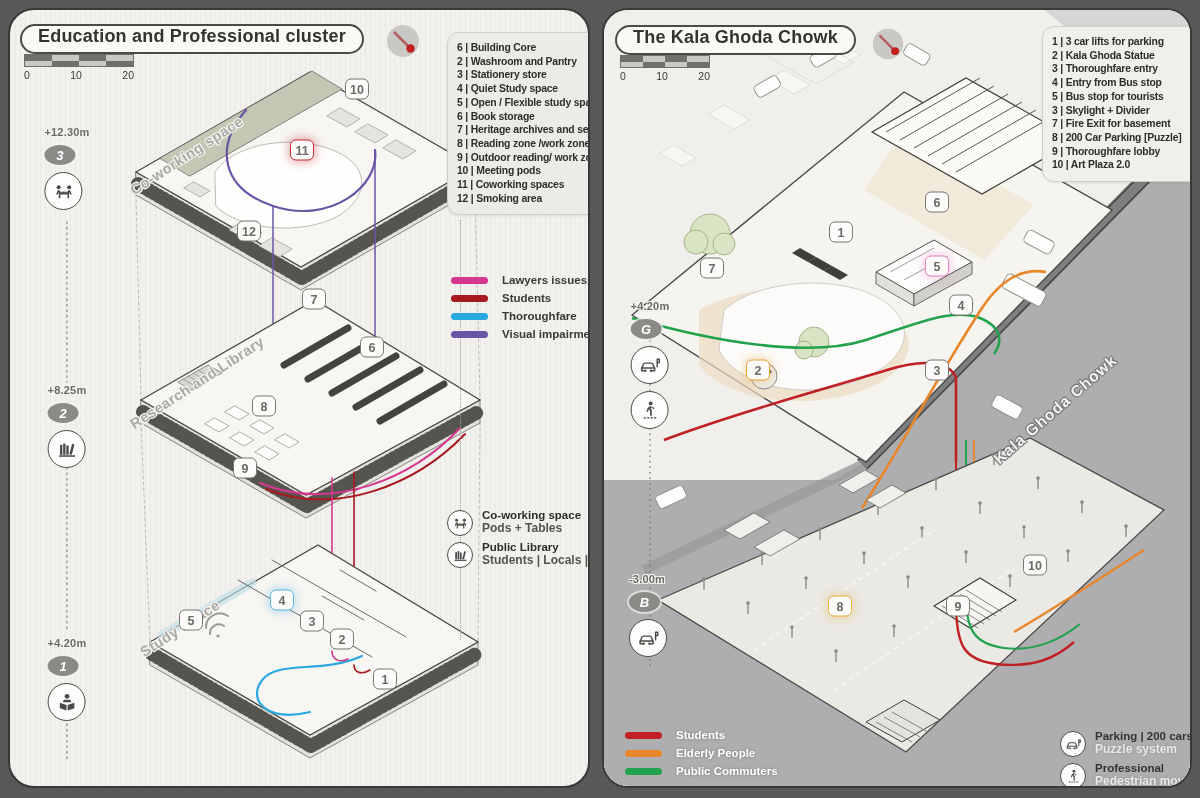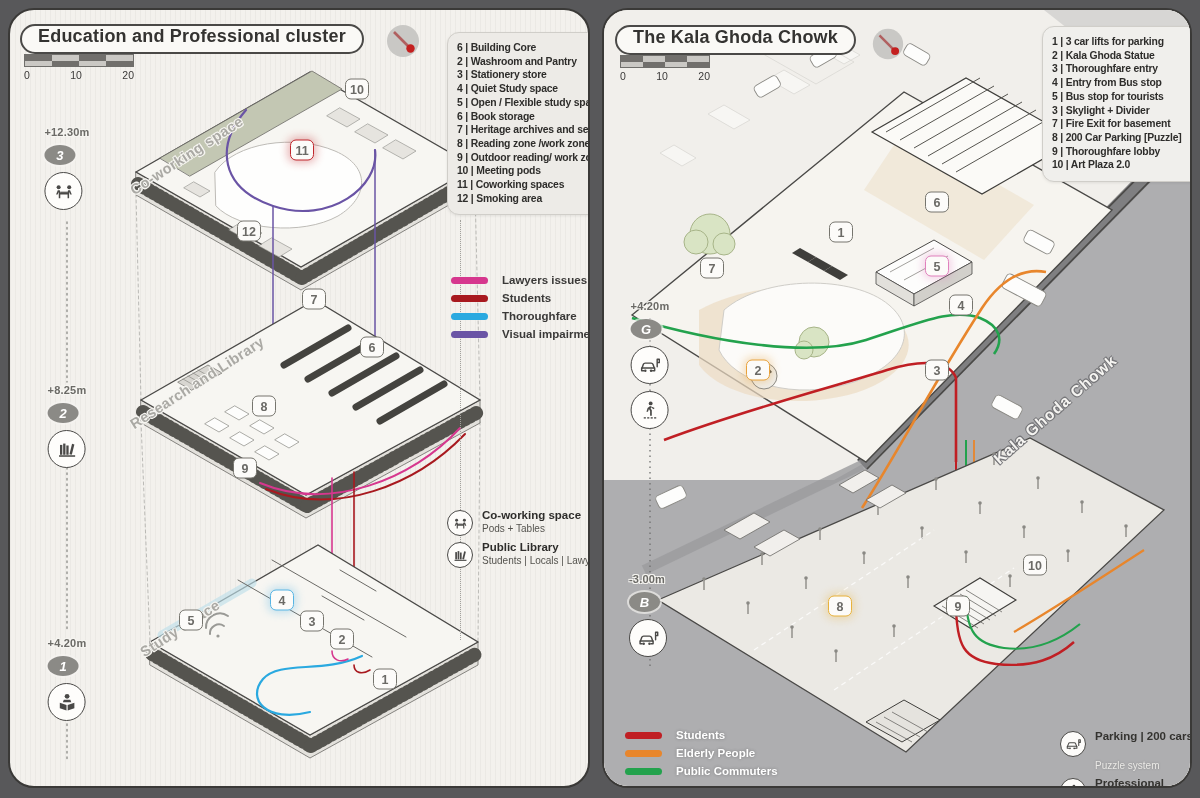--- a/index.html
+++ b/index.html
@@ -34,23 +34,23 @@
   .flow-label{margin-left:14px;font-size:11.5px;font-weight:700;color:#3a3938;white-space:nowrap;}
   .panel.right .flow-label{color:#fff;text-shadow:0 0 3px rgba(60,60,60,.45);}
   
   .program-legend{position:absolute;z-index:30;}
   .prog-row{display:flex;align-items:flex-start;margin-bottom:5px;}
   .prog-circ{width:24px;height:24px;border-radius:50%;background:#fdfcfa;border:1.4px solid #4a4947;
     display:flex;align-items:center;justify-content:center;flex:0 0 auto;margin-top:1px;}
   .prog-circ .icn svg{width:17px;height:17px;display:block;}
   .prog-text{margin-left:9px;}
   .prog-title{font-size:11.5px;font-weight:700;color:#2e2d2b;line-height:13px;white-space:nowrap;}
-  .prog-sub{font-size:10px;font-weight:400;color:#55544f;line-height:13px;white-space:nowrap;}
+  .prog-sub{font-size:12px;font-weight:700;color:#55544f;line-height:13px;white-space:nowrap;}
   .panel.right .prog-title{color:#343330;}
-  .panel.right .prog-sub{color:#ebeae7;text-shadow:0 0 2px rgba(80,80,80,.4);margin-top:16px;}
+  .panel.right .prog-sub{color:#ebeae7;text-shadow:0 0 2px rgba(80,80,80,.4);}
   
   .levels-layer,.badges-layer,.labels-layer{position:absolute;inset:0;z-index:20;pointer-events:none;}
   .level-marker{position:absolute;transform:translate(-50%,0);display:flex;flex-direction:column;
     gap:7px;width:max-content;}
   .level-elev{font-size:11px;font-weight:700;color:#6b6a66;letter-spacing:.2px;
     text-shadow:-1px -1px 0 #f6f5f1,1px -1px 0 #f6f5f1,-1px 1px 0 #f6f5f1,1px 1px 0 #f6f5f1;}
   .level-oval{width:31px;height:20px;border-radius:50%;background:#8b8a86;color:#fff;
     font-style:italic;font-weight:800;font-size:13px;display:flex;align-items:center;justify-content:center;
     box-shadow:0 0 0 2px rgba(246,245,241,.65);}
   .level-circ{width:36px;height:36px;border-radius:50%;background:#fefdfb;border:1.6px solid #4a4947;

